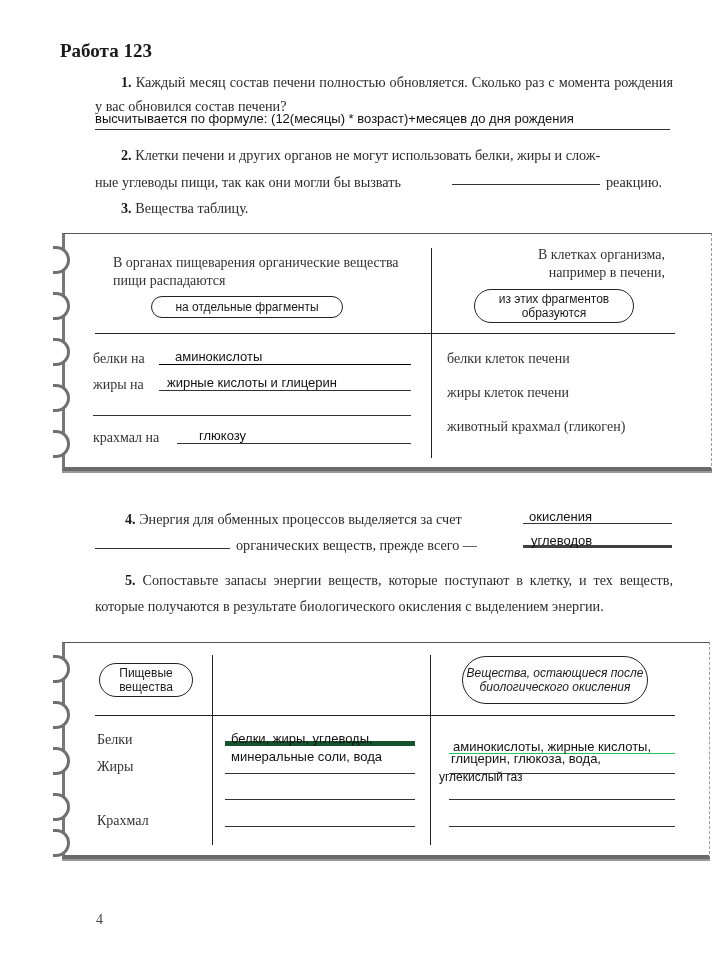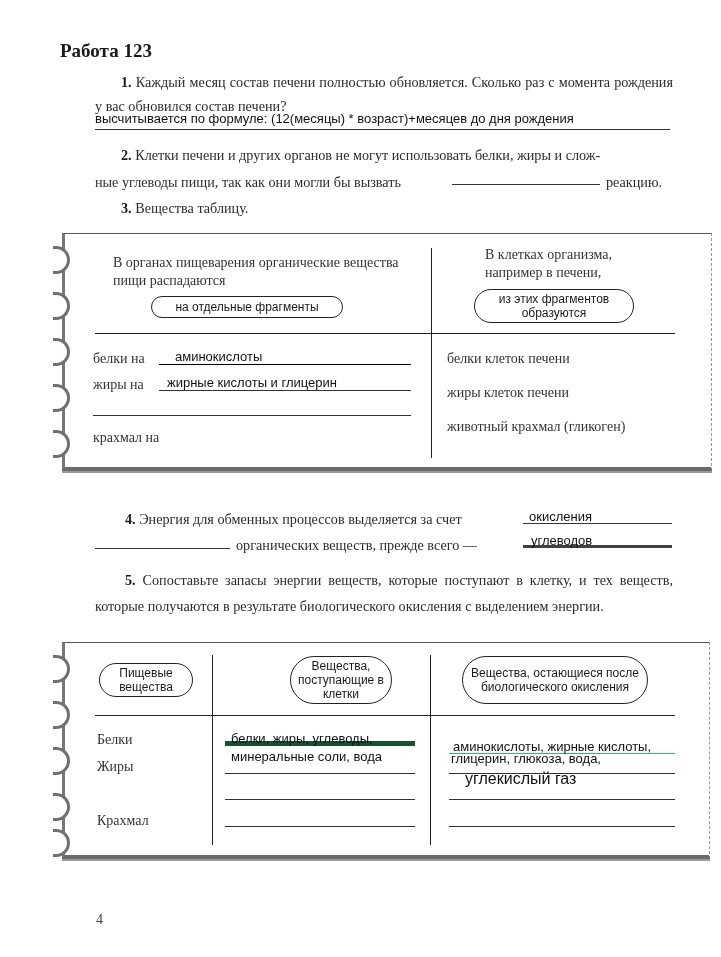--- a/index.html
+++ b/index.html
@@ -74,40 +74,43 @@
     <div class="ring" style="top:104px;"></div>
     <div class="ring" style="top:150px;"></div>
     <div class="ring" style="top:196px;"></div>
   </div>
 
   <div class="abs serif cell-text" style="left:48px; top:20px; width:290px; line-height:18px;">В органах пищеварения органические вещества пищи распадаются</div>
   <div class="pill sans" style="left:86px; top:62px; width:190px; height:20px;">на отдельные фрагменты</div>
 
   <div class="vline" style="left:366px; top:14px; height:210px;"></div>
 
-  <div class="abs serif cell-text" style="left:420px; top:12px; width:180px; line-height:18px;">В клетках организма, например в печени,</div>
+  <div class="abs serif cell-text" style="left:420px; top:12px; width:180px; line-height:18px;text-align:right;">В клетках организма, например в печени,</div>
   <div class="pill sans" style="left:409px; top:55px; width:158px; height:32px;">из этих фрагментов образуются</div>
 
   <div class="hline" style="left:30px; top:99px; width:580px;"></div>
 
   <div class="abs serif cell-text" style="left:28px; top:117px;">белки на</div>
   <div class="abs sans answer" style="left:94px; top:115px; width:252px; height:16px; border-bottom:1px solid #000000; padding-left:16px; box-sizing:border-box;">
     <span>аминокислоты</span>
   </div>
   <div class="abs serif cell-text" style="left:382px; top:117px;">белки клеток печени</div>
 
   <div class="abs serif cell-text" style="left:28px; top:143px;">жиры на</div>
   <div class="abs sans answer" style="left:94px; top:141px; width:252px; height:16px; border-bottom:1px solid #333; padding-left:8px; box-sizing:border-box;">
     <span>жирные кислоты и глицерин</span>
   </div>
   <div class="abs serif cell-text" style="left:382px; top:151px;">жиры клеток печени</div>
 
   <div class="line" style="left:28px; top:181px; width:318px;"></div>
 
   <div class="abs serif cell-text" style="left:28px; top:196px;">крахмал на</div>
+  <div class="abs sans answer" style="left:112px; top:194px; width:234px; height:16px; border-bottom:1px solid #333; padding-left:22px; box-sizing:border-box;">
+    <span>глюкозу</span>
+  </div>
   <div class="abs serif cell-text" style="left:382px; top:185px;">животный крахмал (гликоген)</div>
 </div>
 
 <div class="abs para serif" style="left:125px; top:507px;">
   <b>4.</b>
   <span>Энергия для обменных процессов выделяется за счет</span>
 </div>
 <div class="abs sans answer" style="left:523px; top:509px; width:149px; height:15px; border-bottom:1px solid #333; padding-left:6px; box-sizing:border-box;">
   <span>окисления</span>
 </div>
@@ -126,41 +129,40 @@
   <div class="rings">
     <div class="ring" style="top:12px;"></div>
     <div class="ring" style="top:58px;"></div>
     <div class="ring" style="top:104px;"></div>
     <div class="ring" style="top:150px;"></div>
     <div class="ring" style="top:186px;"></div>
   </div>
 
   <div class="pill sans" style="left:34px; top:20px; width:92px; height:32px;">Пищевые вещества</div>
   <div class="vline" style="left:147px; top:12px; height:190px;"></div>
-  <div class="pill sans" style="left:225px; top:13px; width:100px; height:46px;">Вещества, поступающие в клетки</div>
   <div class="vline" style="left:365px; top:12px; height:190px;"></div>
-  <div class="pill sans" style="left:397px; top:13px; width:184px; height:46px;">Вещества, остающиеся после биологического окисления</div>
+  <div class="pill sans" style="left:397px; top:13px; width:184px; height:46px;font-style:italic;">Вещества, остающиеся после биологического окисления</div>
 
   <div class="hline" style="left:30px; top:72px; width:580px;"></div>
 
   <div class="abs serif cell-text" style="left:32px; top:89px;">Белки</div>
   <div class="abs serif cell-text" style="left:32px; top:116px;">Жиры</div>
   <div class="abs serif cell-text" style="left:32px; top:170px;">Крахмал</div>
 
   <div class="abs sans answer" style="left:160px; top:88px; width:190px; height:15px; border-bottom:5px solid #14532d; padding-left:6px; box-sizing:border-box;">
     <span>белки, жиры, углеводы,</span>
   </div>
   <div class="abs sans answer" style="left:166px; top:106px;">минеральные соли, вода</div>
   <div class="line" style="left:160px; top:130px; width:190px;"></div>
   <div class="line" style="left:160px; top:156px; width:190px;"></div>
   <div class="line" style="left:160px; top:183px; width:190px;"></div>
 
   <div class="abs sans answer" style="left:384px; top:96px; width:226px; height:15px; border-bottom:1px solid #22c55e; padding-left:4px; box-sizing:border-box;">
     <span>аминокислоты, жирные кислоты,</span>
   </div>
   <div class="abs sans answer" style="left:386px; top:108px;">глицерин, глюкоза, вода,</div>
   <div class="line" style="left:384px; top:130px; width:226px;"></div>
-  <div class="abs sans answer" style="left:400px; top:127px; font-size:16px;">углекислый газ</div>
+  <div class="abs sans answer" style="left:374px; top:127px; font-size:12px;">углекислый газ</div>
   <div class="line" style="left:384px; top:156px; width:226px;"></div>
   <div class="line" style="left:384px; top:183px; width:226px;"></div>
 </div>
 
 <div class="abs serif" style="left:96px; top:912px; font-size:14px; color:#444;">4</div>
 
 </body></html>

